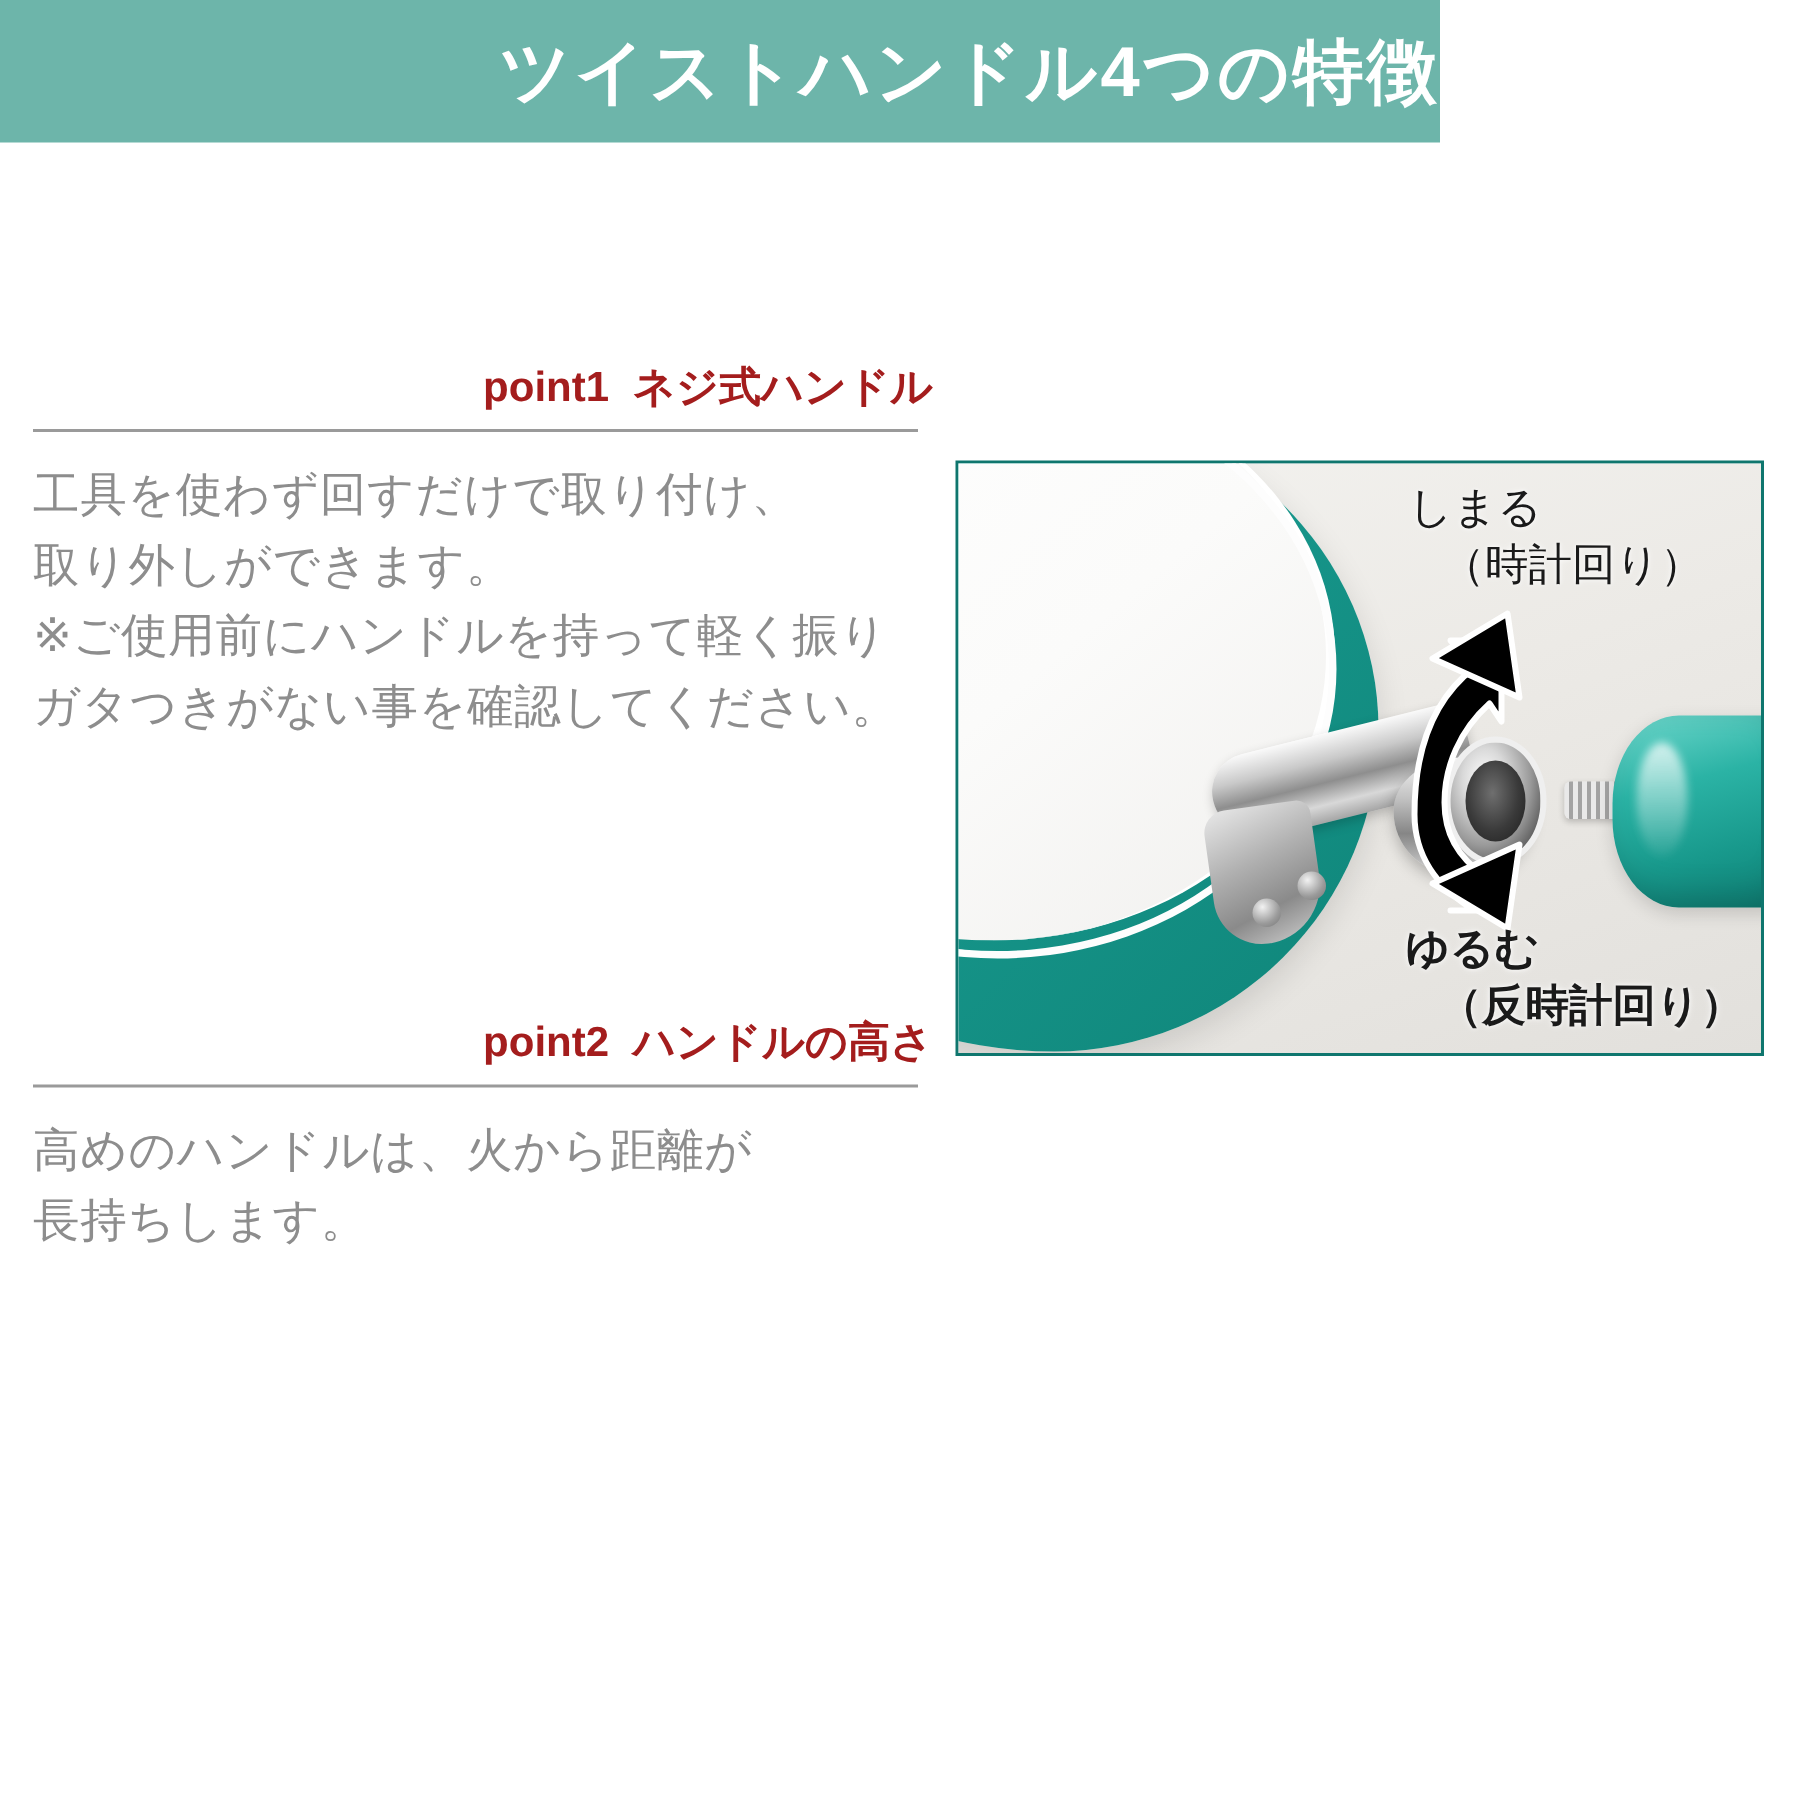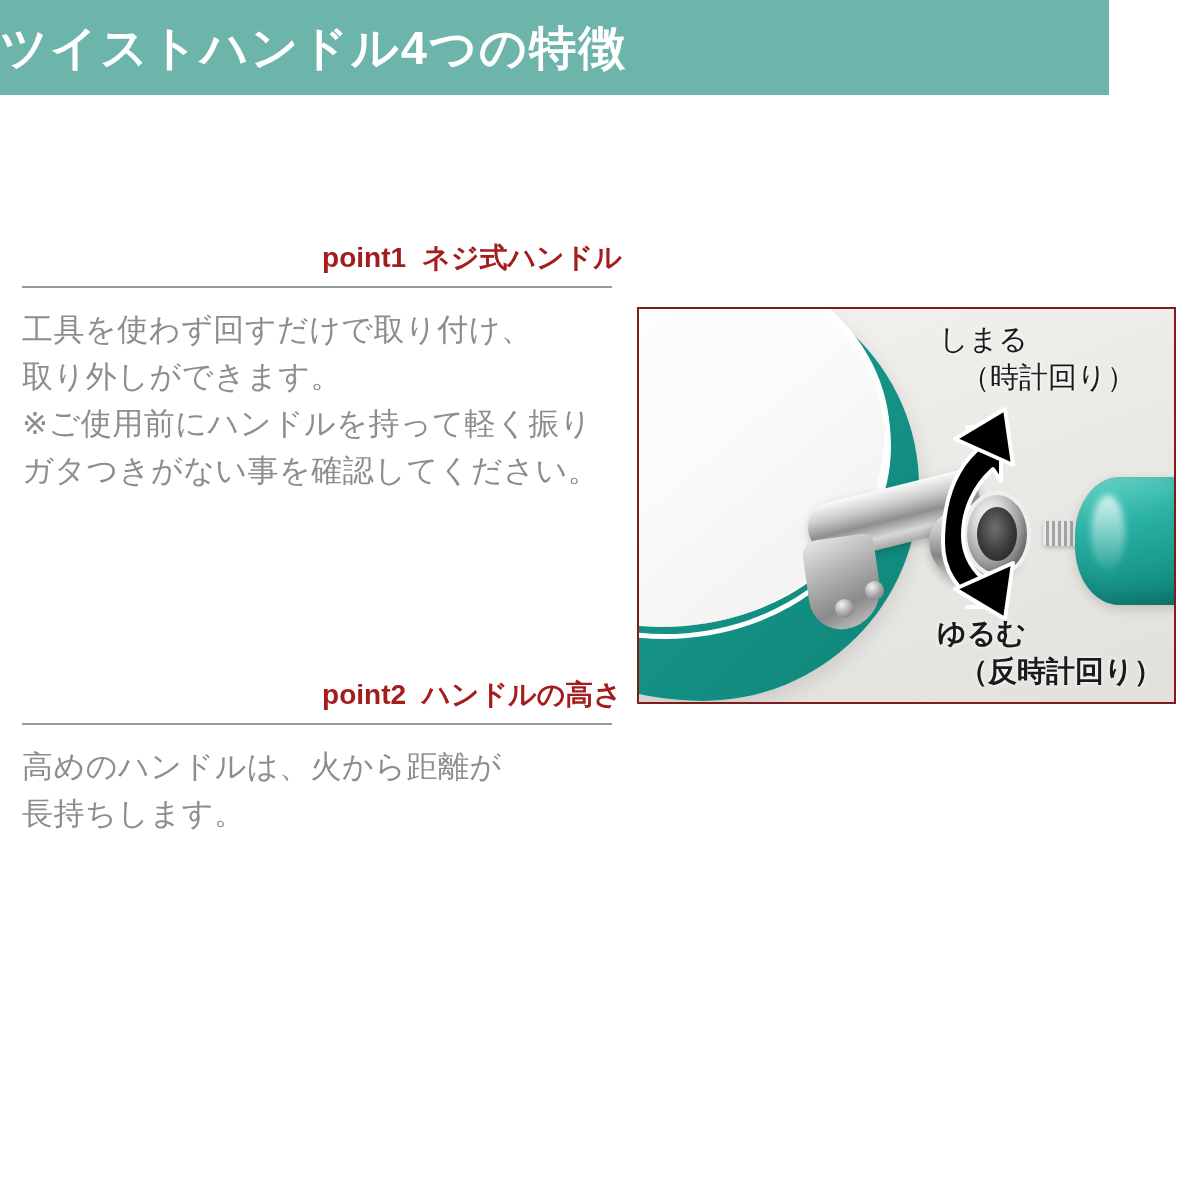--- a/index.html
+++ b/index.html
@@ -10,26 +10,26 @@
   body {
     width: 1200px;
     height: 1200px;
     overflow: hidden;
     font-family: "Liberation Sans", "DejaVu Sans", sans-serif;
     position: relative;
   }
 
   
   .header-banner {
-    width: 1109px;
+    width: 960px;
     height: 95px;
     background: #6db5aa;
     display: flex;
     align-items: center;
-    justify-content: flex-start;
+    justify-content: flex-end;
     box-sizing: border-box;
   }
   .header-title {
     color: #ffffff;
     font-size: 47px;
     font-weight: bold;
     letter-spacing: 2px;
     line-height: 1;
     white-space: nowrap;
   }
@@ -74,21 +74,21 @@
     letter-spacing: 0.5px;
   }
   .body-text .line {
     display: block;
     white-space: nowrap;
   }
 
   
   .photo-frame {
     position: absolute;
-    border: 2px solid #7f1d1d;
+    border: 2px solid #0f766e;
     box-sizing: border-box;
     overflow: hidden;
     background: #ffffff;
   }
 
   
   #photo-screw {
     left: 637px;
     top: 212px;
     width: 539px;

